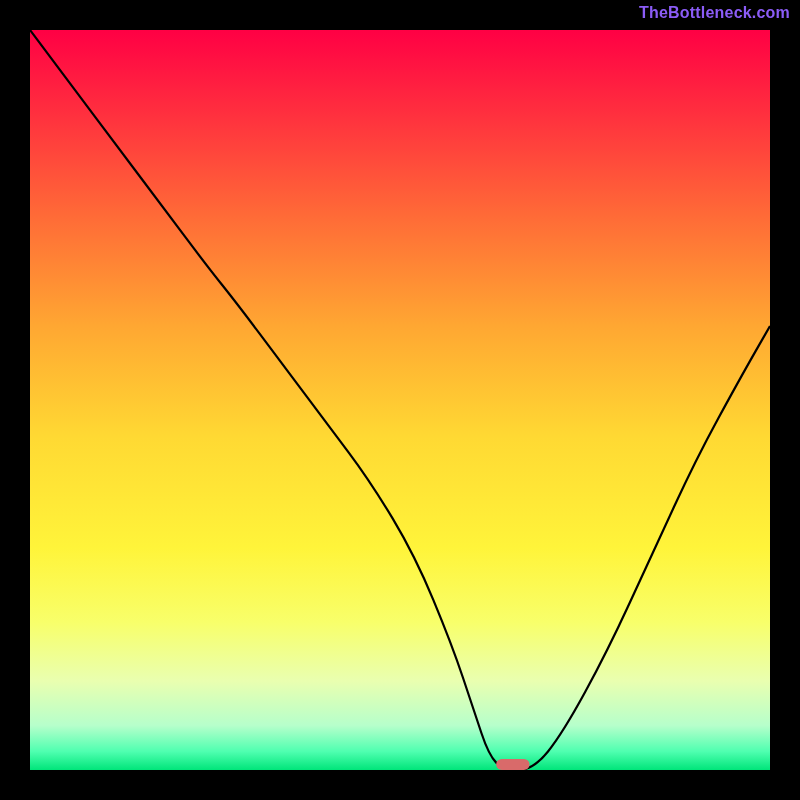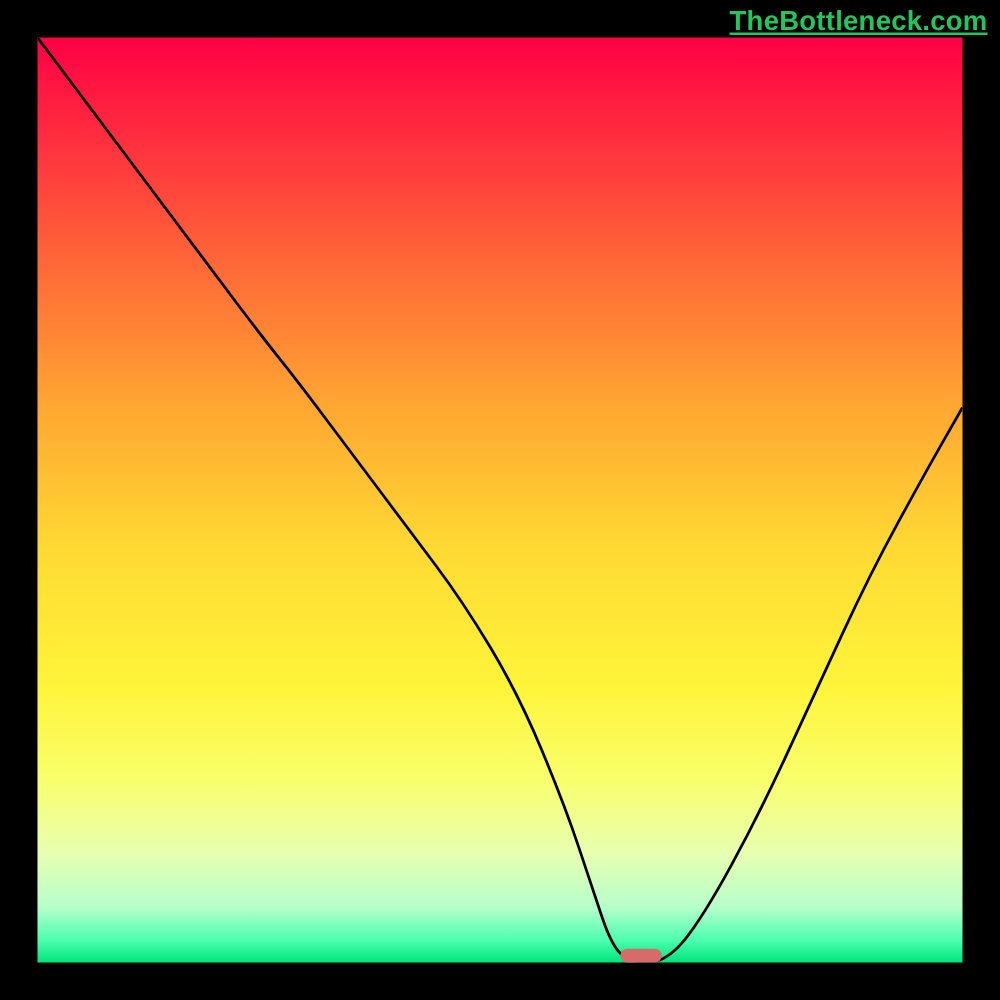--- a/index.html
+++ b/index.html
@@ -18,25 +18,24 @@
     height: 800px;
   }
   svg {
     display: block;
   }
   .watermark {
     position: absolute;
     top: 4px;
     right: 10px;
     font-family: Arial, Helvetica, sans-serif;
-    font-size: 22px;
+    font-size: 16px;
     font-weight: bold;
-    color: #22c55e;
+    color: #8b5cf6;
     letter-spacing: 0.2px;
-    text-decoration: underline;
   }
 </style>
 </head>
 <body>
 
 <div class="chart-container">
   <svg id="chart-svg" width="800" height="800" viewBox="0 0 800 800">
     <defs>
       <linearGradient id="bg-grad" x1="0" y1="0" x2="0" y2="1">
           <stop offset="0%" stop-color="#ff0044"></stop>

